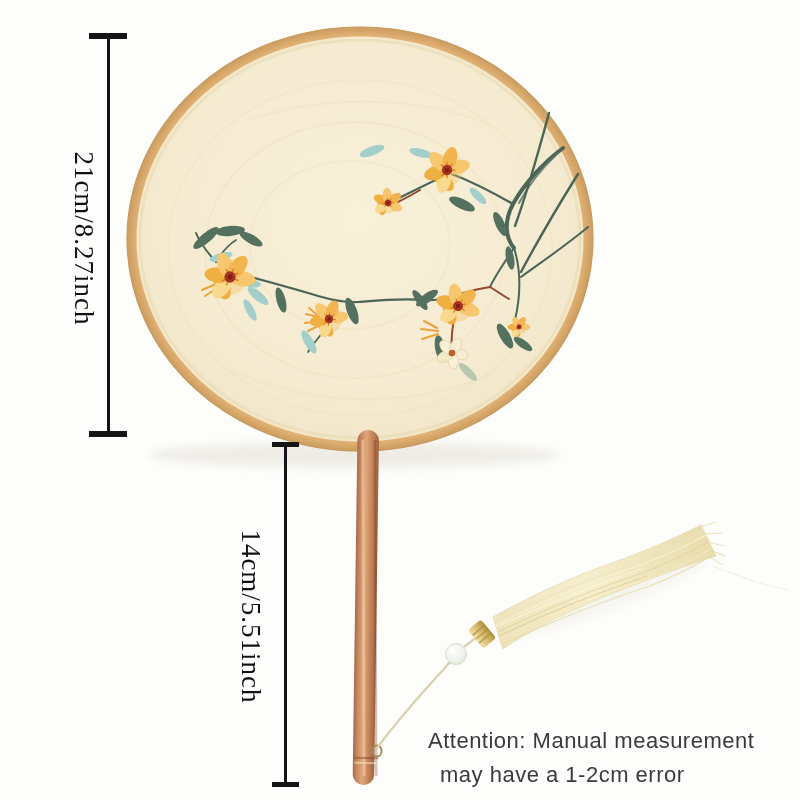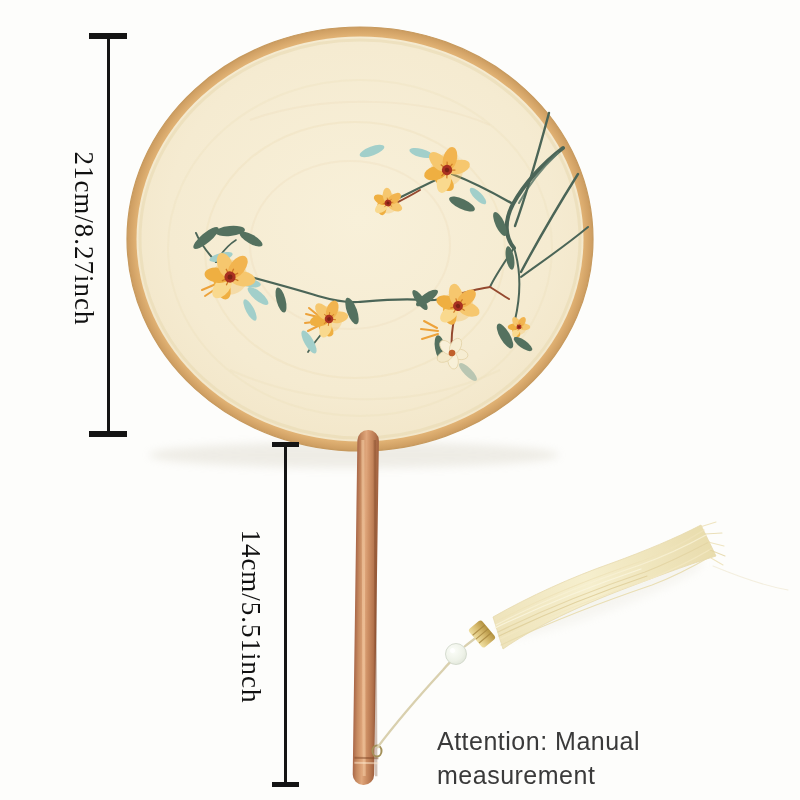--- a/index.html
+++ b/index.html
@@ -24,21 +24,21 @@
   #m2{left:272px;top:442px;width:27px;height:345px;}
   #m2 .cap{height:5px;}
   #m2 .bar{width:2.5px;}
 
   .mlabel{position:absolute;width:220px;text-align:center;white-space:nowrap;
           font-family:"Liberation Serif",serif;font-size:27px;letter-spacing:1px;
           color:var(--measure-text,#111);transform:rotate(90deg);}
   #ml1{left:-27px;top:223px;}
   #ml2{left:140px;top:601px;}
 
-  .attention{position:absolute;left:437px;top:724px;font-size:25px;line-height:34px;
+  .attention{position:absolute;left:428px;top:724px;font-size:22px;line-height:34px;
              letter-spacing:.5px;color:var(--attention-text,#3a3a3a);}
   .attention .l2{padding-left:12px;}
 </style>
 </head>
 <body>
 
 <div class="stage">
 
   <svg class="art" width="800" height="800" viewBox="0 0 800 800">
     <defs>
@@ -248,15 +248,16 @@
 
   <div class="measure" id="m2">
     <div class="cap"></div>
     <div class="bar"></div>
     <div class="cap"></div>
   </div>
   <div class="mlabel" id="ml2">14cm/5.51inch</div>
 
   <div class="attention">
     <div class="l1">Attention: Manual measurement</div>
+    <div class="l2">may have a 1-2cm error</div>
   </div>
 
 </div>
 
 </body></html>

